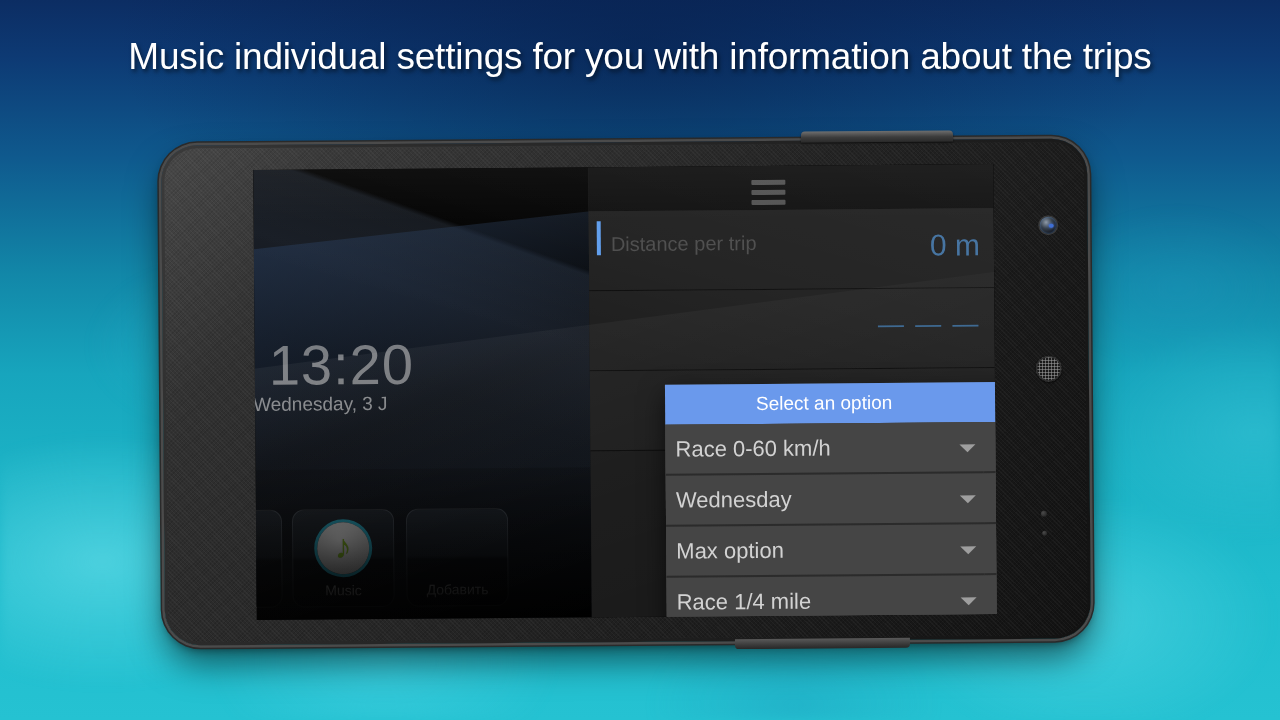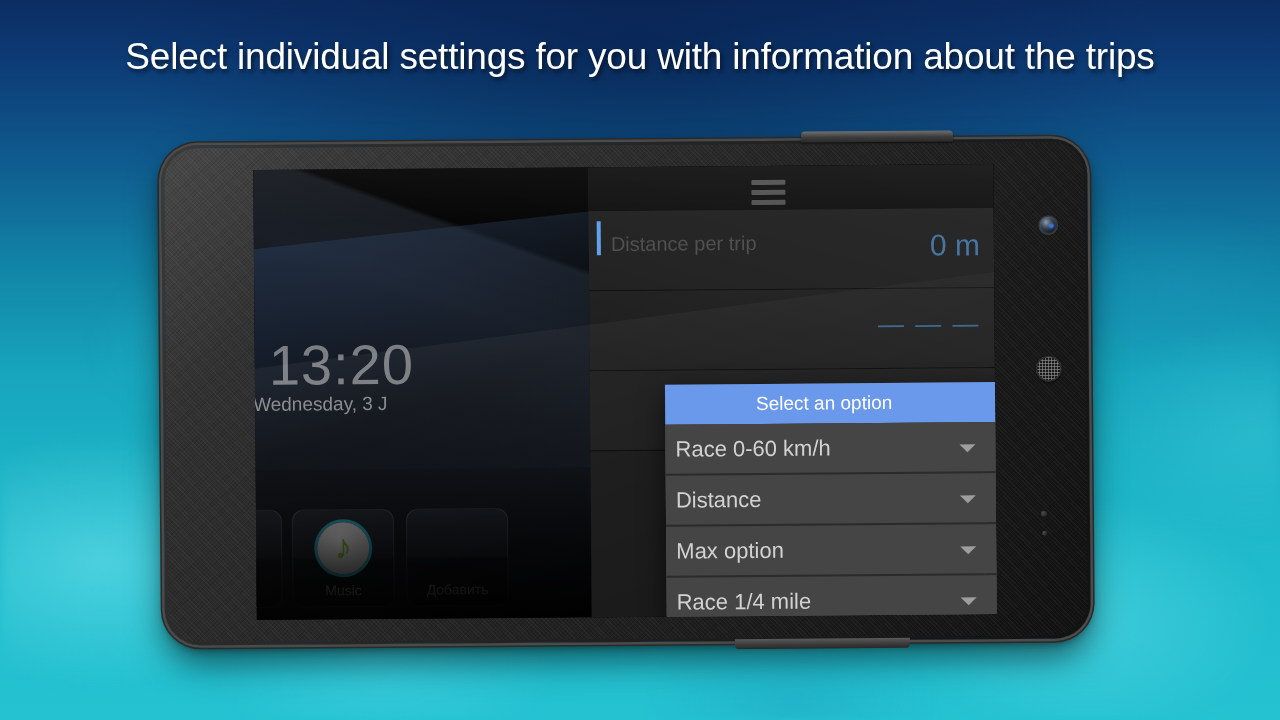--- a/index.html
+++ b/index.html
@@ -440,21 +440,21 @@
 </style>
 </head>
 <body>
 
 <div id="stage">
 
   <div class="bg-base"></div>
   <div class="bg-clouds"></div>
   <div class="bg-darkwash"></div>
 
-  <div class="headline">Select individual settings for you with information about the trips</div>
+  <div class="headline">Music individual settings for you with information about the trips</div>
 
   <div id="phone">
     <div class="phone-body"></div>
     <div class="phone-texture"></div>
     <div class="phone-gloss"></div>
     <div class="phone-topbtn"></div>
     <div class="phone-botbtn"></div>
     <div class="cam-lens"></div>
     <div class="speaker"></div>
     <div class="dot-small dot-a"></div>
@@ -527,21 +527,21 @@
                 <span class="caret"></span>
               </div>
               <div class="spin right">
                 <span class="spin-text">Week</span>
 
               </div>
             </div>
 
             <div class="dlg-row">
               <div class="spin left">
-                <span class="spin-text">Distance</span>
+                <span class="spin-text">Wednesday</span>
                 <span class="caret"></span>
               </div>
               <div class="spin right">
                 <span class="spin-text">Today</span>
 
               </div>
             </div>
 
             <div class="dlg-row">
               <div class="spin left">

